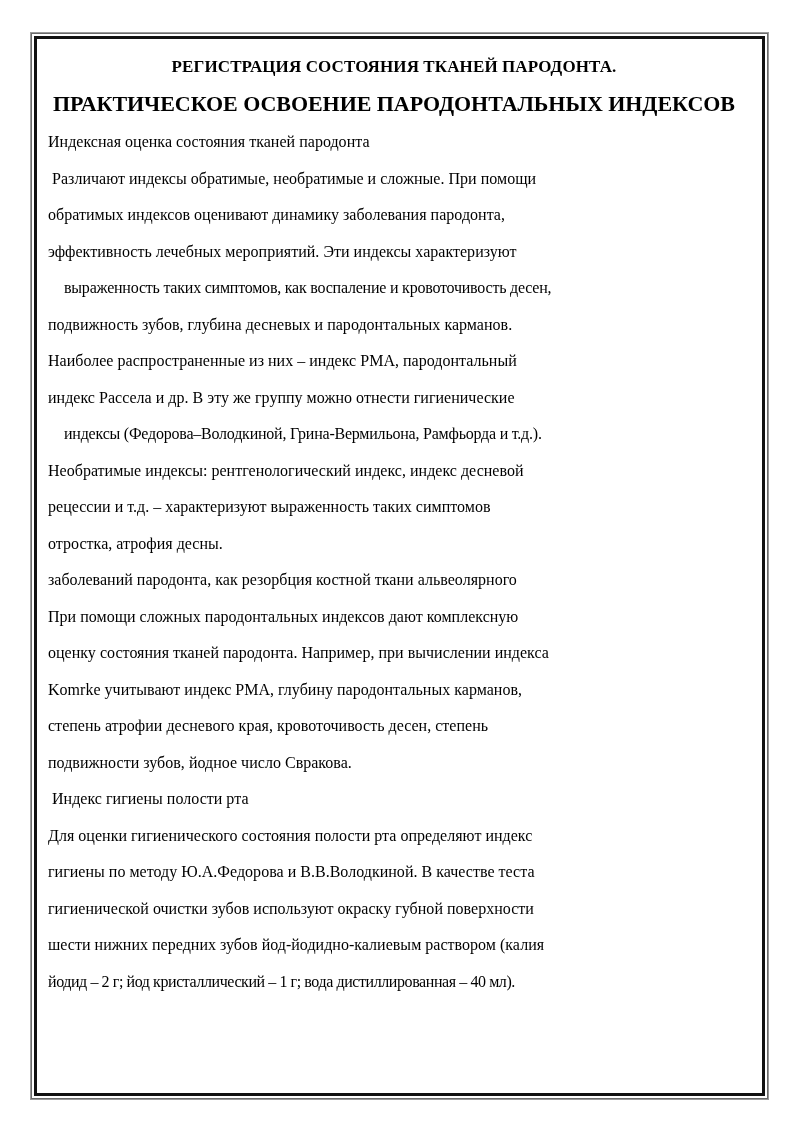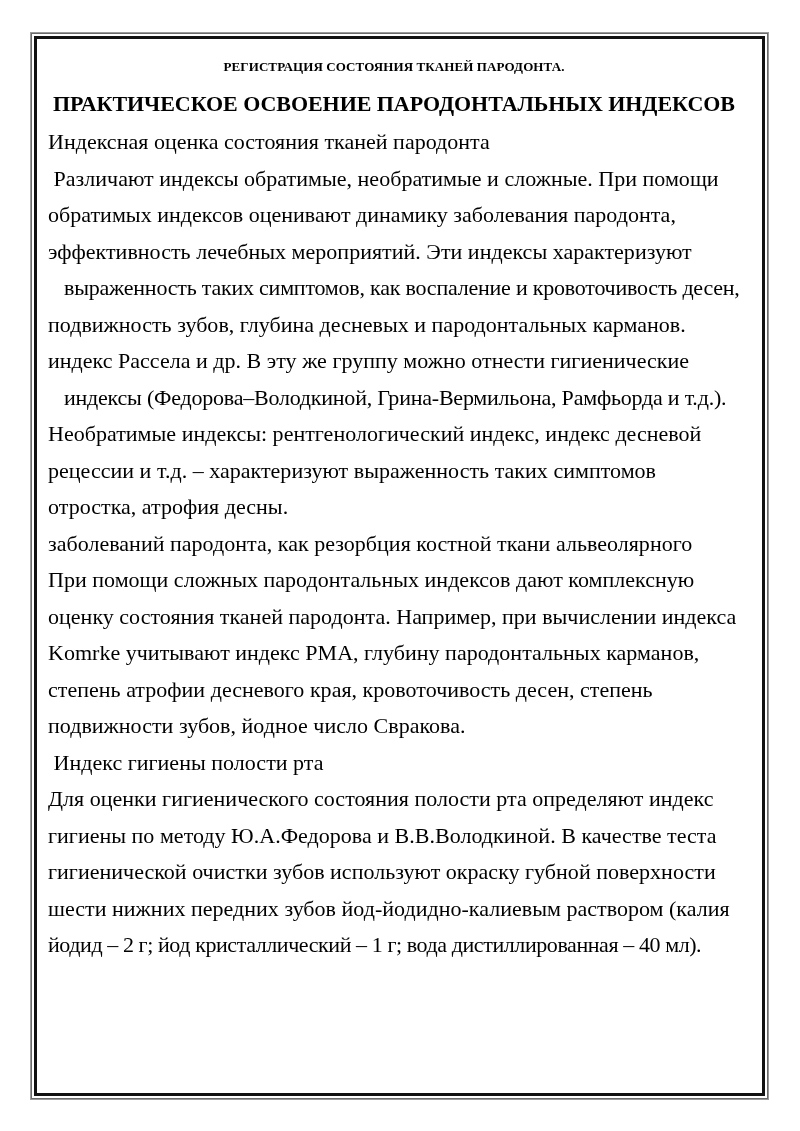--- a/index.html
+++ b/index.html
@@ -50,36 +50,36 @@
     right: 0;
     bottom: 0;
     box-sizing: border-box;
     padding: 10px 22px 0 11px;
   }
 
   
   .doc-title {
     text-align: center;
     font-weight: bold;
-    font-size: 13px;
+    font-size: 17px;
     line-height: 36.5px;
     letter-spacing: 0.1px;
     white-space: nowrap;
   }
   .doc-title.line-2 {
     font-size: 22px;
     letter-spacing: -0.05px;
   }
 
   
   .body-block {
     margin-top: 2px;
   }
   .text-line {
-    font-size: 22px;
+    font-size: 16px;
     line-height: 36.5px;
     height: 36.5px;
     white-space: pre;
     text-align: left;
     letter-spacing: 0.02px;
   }
   .text-line.tight {
     letter-spacing: -0.22px;
     margin-left: 16px;
   }
@@ -99,20 +99,21 @@
         <div class="doc-title line-2">ПРАКТИЧЕСКОЕ ОСВОЕНИЕ ПАРОДОНТАЛЬНЫХ ИНДЕКСОВ</div>
       </div>
 
       <div class="body-block">
         <div class="text-line">Индексная оценка состояния тканей пародонта</div>
         <div class="text-line"> Различают индексы обратимые, необратимые и сложные. При помощи</div>
         <div class="text-line">обратимых индексов оценивают динамику заболевания пародонта,</div>
         <div class="text-line">эффективность лечебных мероприятий. Эти индексы характеризуют</div>
         <div class="text-line tight">выраженность таких симптомов, как воспаление и кровоточивость десен,</div>
         <div class="text-line">подвижность зубов, глубина десневых и пародонтальных карманов.</div>
+        <div class="text-line">Наиболее распространенные из них – индекс РМА, пародонтальный</div>
         <div class="text-line">индекс Рассела и др. В эту же группу можно отнести гигиенические</div>
         <div class="text-line tight">индексы (Федорова–Володкиной, Грина-Вермильона, Рамфьорда и т.д.).</div>
         <div class="text-line">Необратимые индексы: рентгенологический индекс, индекс десневой</div>
         <div class="text-line">рецессии и т.д. – характеризуют выраженность таких симптомов</div>
         <div class="text-line">отростка, атрофия десны.</div>
         <div class="text-line">заболеваний пародонта, как резорбция костной ткани альвеолярного</div>
         <div class="text-line">При помощи сложных пародонтальных индексов дают комплексную</div>
         <div class="text-line">оценку состояния тканей пародонта. Например, при вычислении индекса</div>
         <div class="text-line">Komrke учитывают индекс РМА, глубину пародонтальных карманов,</div>
         <div class="text-line">степень атрофии десневого края, кровоточивость десен, степень</div>

